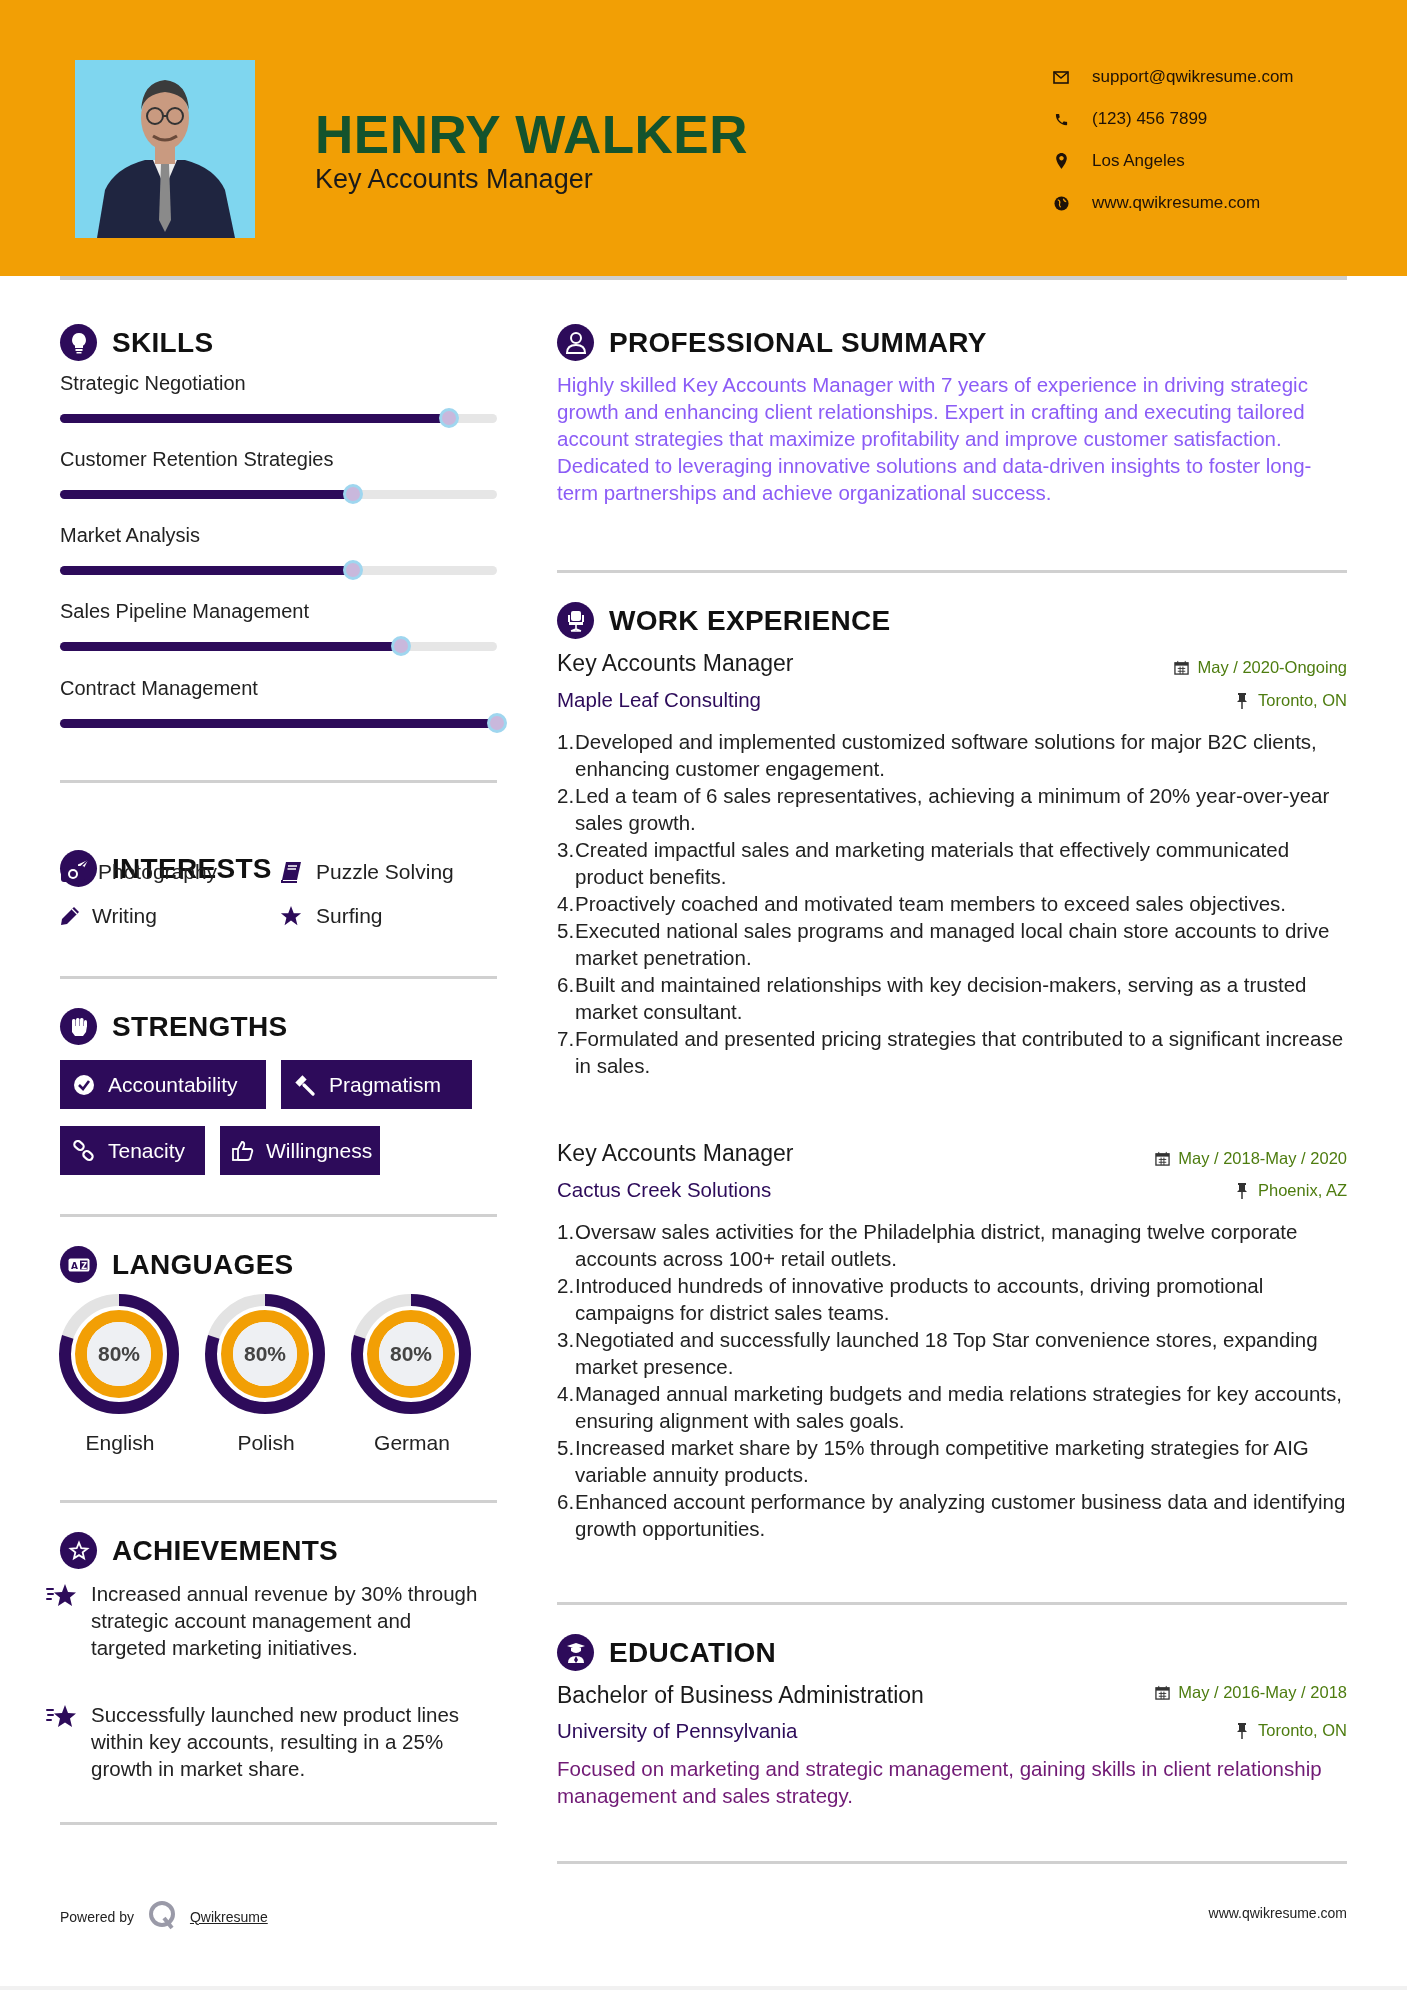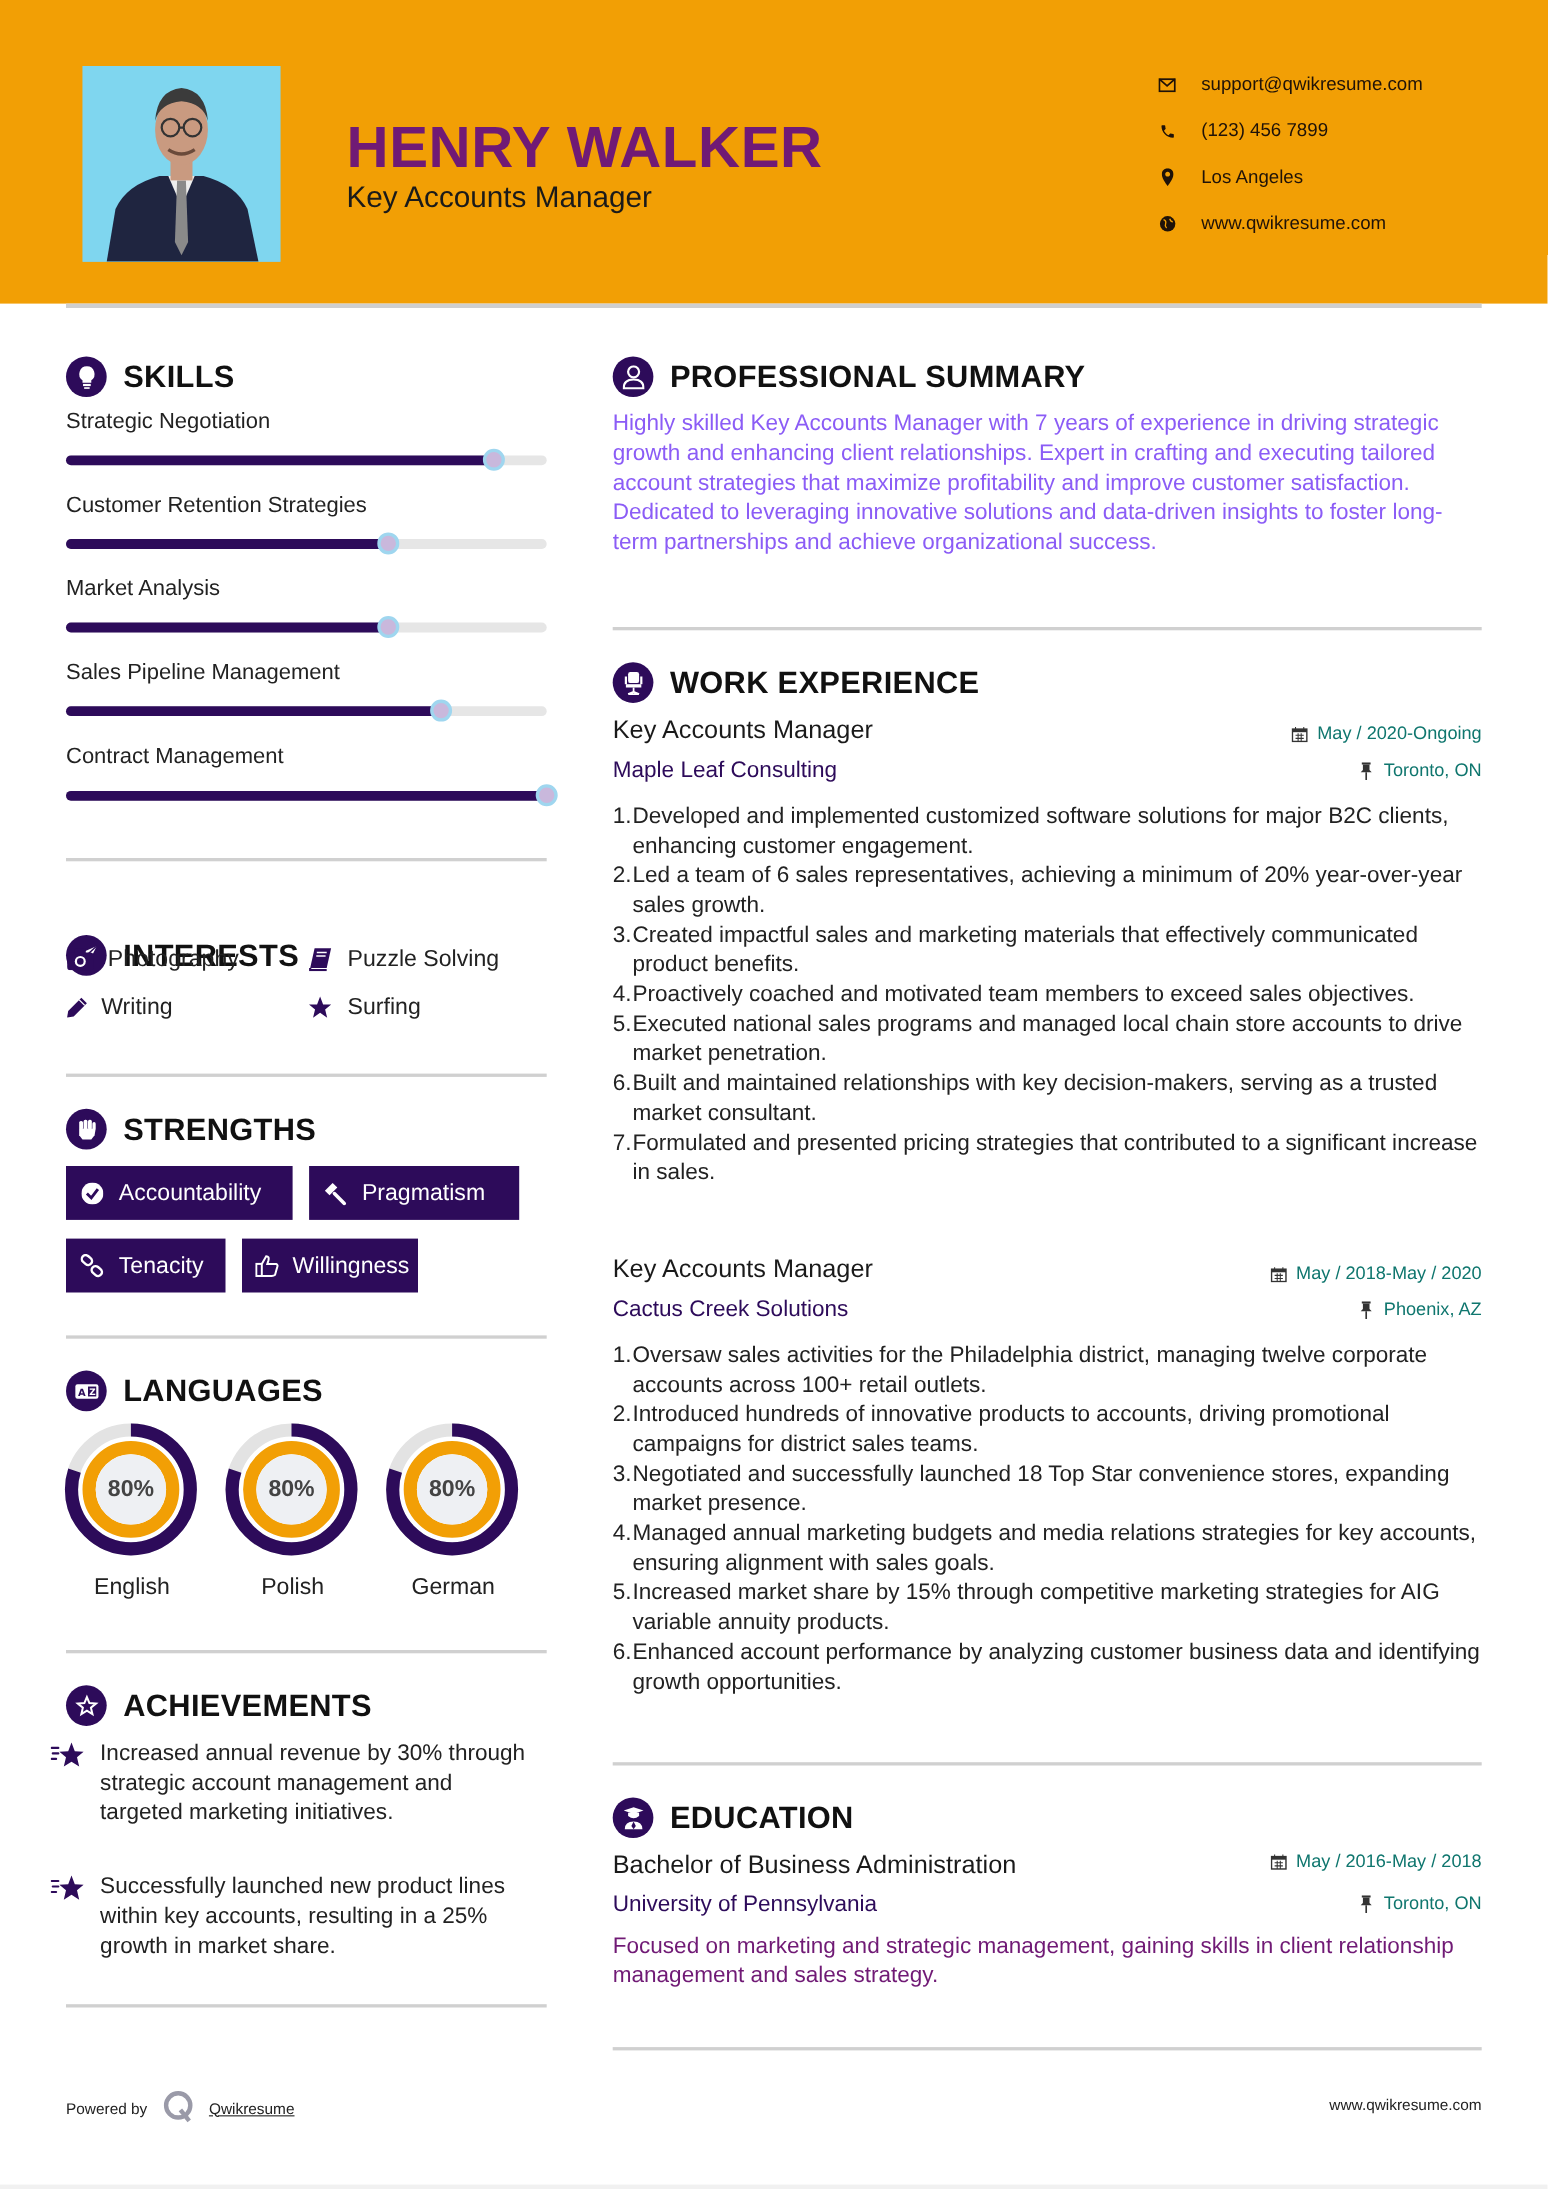--- a/index.html
+++ b/index.html
@@ -3,21 +3,21 @@
 <meta charset="utf-8">
 <style>
   * { box-sizing: border-box; margin: 0; padding: 0; }
   html, body { width: 1407px; height: 1990px; background: #ffffff; overflow: hidden; }
   body { position: relative; font-family: "Liberation Sans", "DejaVu Sans", sans-serif; color: #1e1e1e; }
 
   
   .header { position: absolute; left: 0; top: 0; width: 1407px; height: 276px; background: #f29f05; }
   .header-line { position: absolute; left: 60px; top: 276px; width: 1287px; height: 4px; background: #cfcfcf; }
   .photo { position: absolute; left: 75px; top: 60px; width: 180px; height: 178px; background: #7fd6ef; overflow: hidden; }
-  .name { position: absolute; left: 315px; top: 104px; font-size: 53px; font-weight: bold; color: #701a75; letter-spacing: 0.5px; }
+  .name { position: absolute; left: 315px; top: 104px; font-size: 53px; font-weight: bold; color: #14532d; letter-spacing: 0.5px; }
   .title { position: absolute; left: 315px; top: 164px; font-size: 27px; color: #1a1a1a; }
   .contacts { position: absolute; left: 1050px; top: 56px; }
   .contact { display: flex; align-items: center; height: 42px; font-size: 17px; color: #1f1208; }
   .contact .ic { width: 22px; height: 22px; margin-right: 20px; display: flex; align-items: center; justify-content: center; }
 
   
   .sec-head { position: absolute; display: flex; align-items: center; }
   .sec-icon { width: 37px; height: 37px; border-radius: 50%; background: #2d0b5a; display: flex; align-items: center; justify-content: center; margin-right: 15px; }
   .sec-title { font-size: 28px; font-weight: bold; color: #111; letter-spacing: 0.3px; }
   .divider { position: absolute; height: 3px; background: #d0d0d0; }
@@ -46,21 +46,21 @@
 
   
   .ach { position: absolute; left: 46px; width: 440px; display: flex; }
   .ach .ic { width: 33px; flex: 0 0 33px; margin-right: 12px; margin-top: 2px; }
   .ach-text { font-size: 20.5px; line-height: 27px; color: #222; }
 
   
   .summary { position: absolute; left: 557px; top: 371px; width: 790px; font-size: 20.5px; line-height: 27px; color: #8b5cf6; }
   .job-title { position: absolute; left: 557px; font-size: 23px; color: #1a1a1a; }
   .company { position: absolute; left: 557px; font-size: 20.5px; color: #2d0b5a; }
-  .meta { position: absolute; right: 60px; display: flex; align-items: center; font-size: 16.5px; color: #0f766e; padding-left: 37px; }
+  .meta { position: absolute; right: 60px; display: flex; align-items: center; font-size: 16.5px; color: #4d7c0f; padding-left: 37px; }
   .meta .ic { width: 16px; height: 16px; margin-right: 8px; display: flex; align-items: center; justify-content: center; }
   .bullets { position: absolute; left: 557px; width: 790px; list-style: none; }
   .bullets li { position: relative; padding-left: 18px; font-size: 20.5px; line-height: 27px; color: #222; }
   .bullets li .num { position: absolute; left: 0; top: 0; }
   .edu-desc { position: absolute; left: 557px; top: 1755px; width: 790px; font-size: 20.5px; line-height: 27px; color: #701a75; }
 
   
   .footer-left { position: absolute; left: 60px; top: 1900px; display: flex; align-items: center; font-size: 14px; color: #222; }
   .footer-left .q { margin: 0 14px 0 14px; }
   .footer-link { text-decoration: underline; color: #222; }

